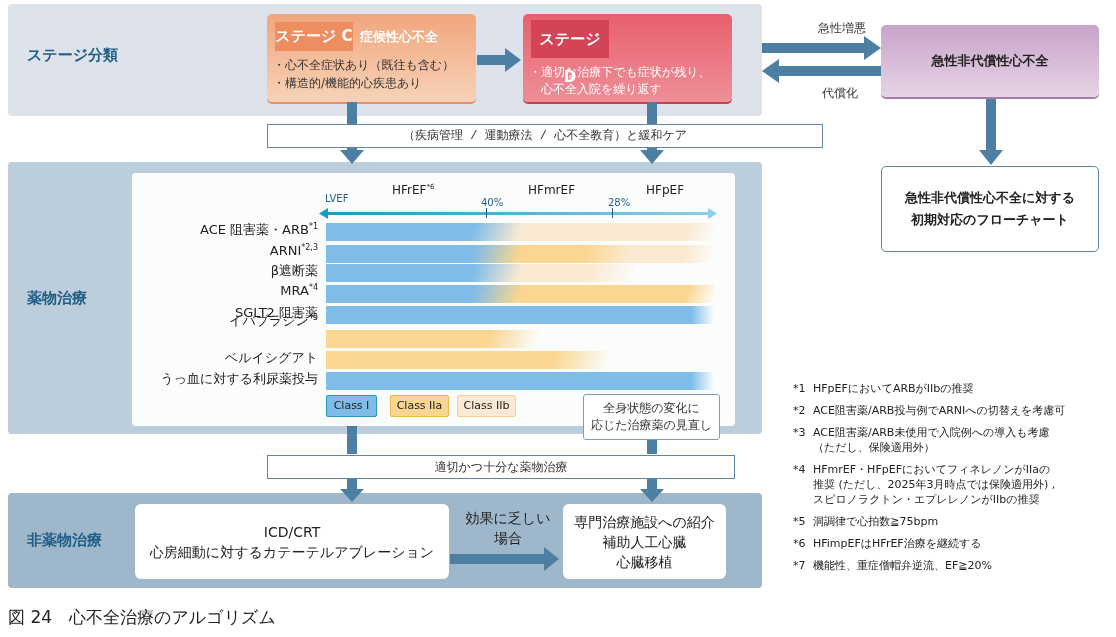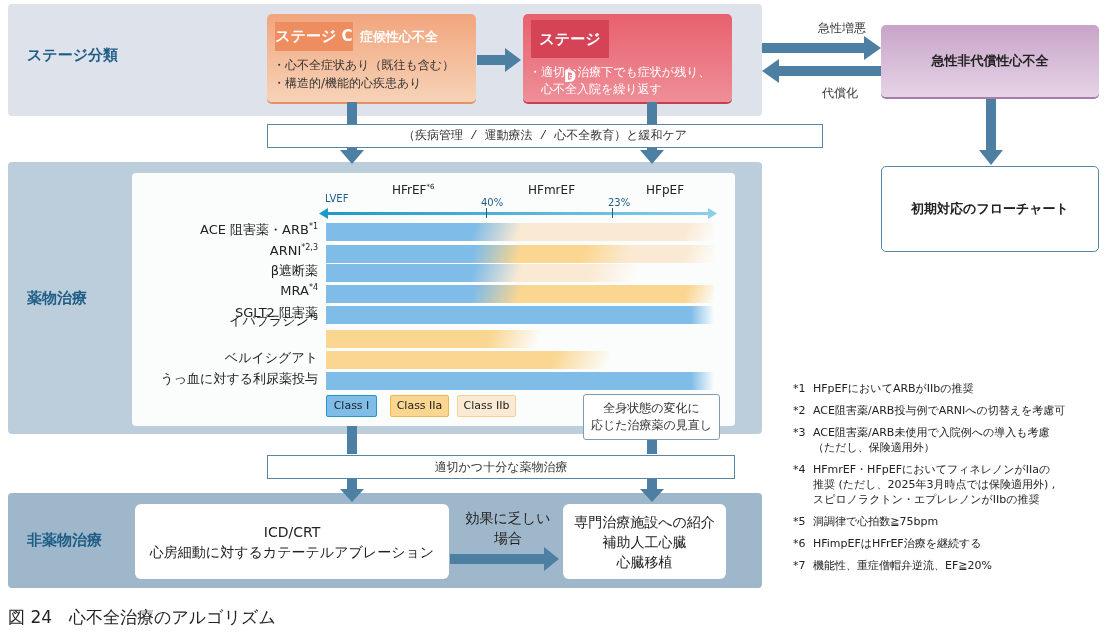--- a/index.html
+++ b/index.html
@@ -100,38 +100,39 @@
 <div class="abs" style="left:864px;top:36px;width:0;height:0;border-top:12px solid transparent;border-bottom:12px solid transparent;border-left:17px solid #4d7fa3;"></div>
 
 <div class="abs arrow-shaft" style="left:779px;top:66px;width:102px;height:10px;"></div>
 <div class="abs" style="left:762px;top:59px;width:0;height:0;border-top:12px solid transparent;border-bottom:12px solid transparent;border-right:17px solid #4d7fa3;"></div>
 <div class="abs arrow-label" style="left:822px;top:85px;">代償化</div>
 
 <div class="abs adhf">急性非代償性心不全</div>
 <div class="abs arrow-shaft" style="left:986px;top:99px;width:10px;height:52px;"></div>
 <div class="abs" style="left:979px;top:150px;width:0;height:0;border-left:12px solid transparent;border-right:12px solid transparent;border-top:15px solid #4d7fa3;"></div>
 <div class="abs adhf-flow">
+  <div>急性非代償性心不全に対する</div>
   <div>初期対応のフローチャート</div>
 </div>
 
 <div class="abs arrow-shaft" style="left:347px;top:102px;width:10px;height:48px;"></div>
 <div class="abs" style="left:340px;top:150px;border-left:12px solid transparent;border-right:12px solid transparent;border-top:14px solid #4d7fa3;"></div>
 <div class="abs arrow-shaft" style="left:647px;top:102px;width:10px;height:48px;"></div>
 <div class="abs" style="left:640px;top:150px;border-left:12px solid transparent;border-right:12px solid transparent;border-top:14px solid #4d7fa3;"></div>
 
 <div class="abs wide-box box-care">（疾病管理 / 運動療法 / 心不全教育）と緩和ケア</div>
 
 <div class="abs chart-card"></div>
 
 <div class="abs" style="left:325px;top:193px;font-size:10px;color:#1f5d86;">LVEF</div>
 <div class="abs" style="left:392px;top:183px;font-size:12px;"><span>HFrEF</span><sup style="font-size:7px">*6</sup></div>
 <div class="abs" style="left:528px;top:183px;font-size:12px;">HFmrEF</div>
 <div class="abs" style="left:646px;top:183px;font-size:12px;">HFpEF</div>
 <div class="abs" style="left:481px;top:197px;font-size:10px;color:#1f5d86;">40%</div>
-<div class="abs" style="left:608px;top:197px;font-size:10px;color:#1f5d86;">23%</div>
+<div class="abs" style="left:608px;top:197px;font-size:10px;color:#1f5d86;">28%</div>
 
 <svg class="abs" style="left:318px;top:207px;" width="404" height="14">
   <defs>
     <linearGradient id="axg" x1="0" x2="1" y1="0" y2="0">
       <stop offset="0" stop-color="#1c9ac7"></stop>
         <stop offset="1" stop-color="#8ccdeb"></stop>
     </linearGradient>
   </defs>
   <rect x="8" y="5" width="384" height="3" fill="url(#axg)"></rect>
   <polygon points="1,6.5 10,1 10,12" fill="#1c9ac7"></polygon>

